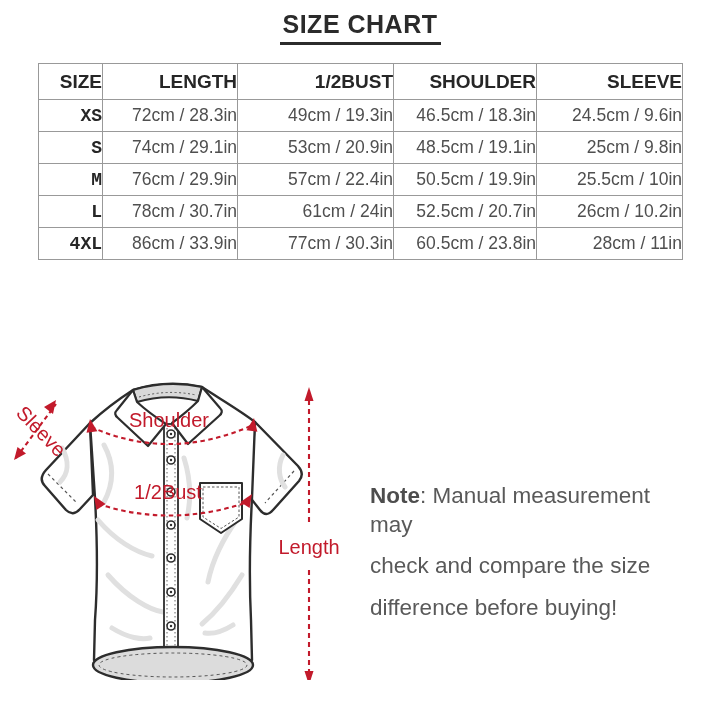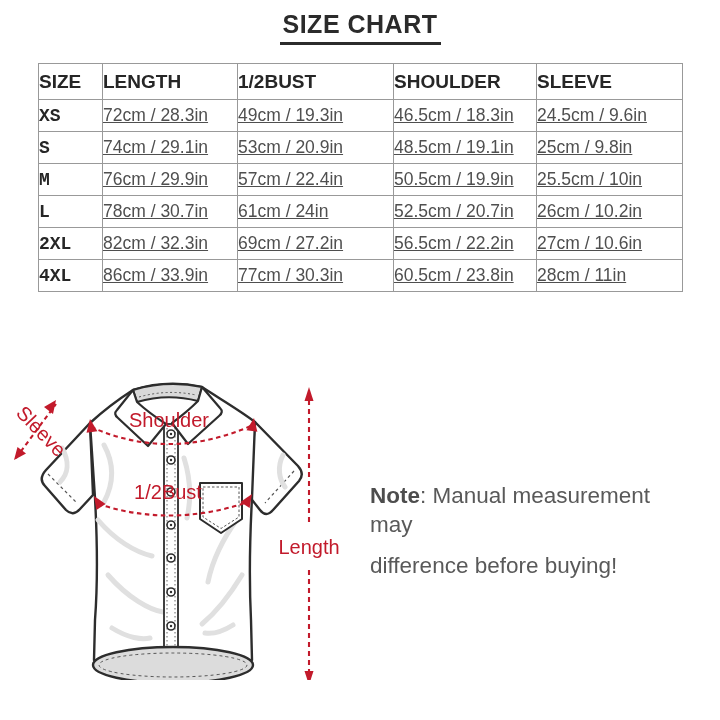--- a/index.html
+++ b/index.html
@@ -7,25 +7,25 @@
         font-family:"Liberation Sans",sans-serif;}
 
   
   .title-wrap{position:absolute;top:10px;left:0;width:720px;text-align:center;}
   .title{display:inline-block;font-size:25px;font-weight:bold;color:#2b2b2b;
          letter-spacing:.5px;border-bottom:3px solid #2b2b2b;padding:0 3px 3px;}
 
   
   table.size-table{position:absolute;left:38px;top:63px;width:644px;
                    border-collapse:collapse;table-layout:fixed;background:#fff;}
-  .size-table th,.size-table td{border:1px solid #999;text-align:left;vertical-align:middle;
+  .size-table th,.size-table td{border:1px solid #999;text-align:right;vertical-align:middle;
                                 padding:0;white-space:nowrap;overflow:hidden;}
   .size-table thead th{height:35px;font-size:19px;font-weight:bold;color:#262626;}
   .size-table tbody th{height:31px;font-size:18px;font-weight:bold;color:#262626;font-family:Liberation Mono, monospace;}
-  .size-table tbody td{height:31px;font-size:17.5px;font-weight:normal;color:#4f4f4f;text-decoration:underline;}
+  .size-table tbody td{height:31px;font-size:17.5px;font-weight:normal;color:#4f4f4f;}
 
   
   .diagram{position:absolute;left:0;top:370px;width:360px;height:350px;}
   .red-label{font-family:"Liberation Sans",sans-serif;font-size:20px;fill:#c21a2b;}
 
   
   .note{position:absolute;left:357px;top:469px;width:325px;font-size:22.5px;
         line-height:28.5px;color:#595959;}
   .note p{margin:13px;}
   .note b{font-weight:bold;color:#4d4d4d;}
@@ -77,27 +77,20 @@
         <td>57cm / 22.4in</td>
         <td>50.5cm / 19.9in</td>
         <td>25.5cm / 10in</td>
       </tr>
       <tr>
         <th>L</th>
         <td>78cm / 30.7in</td>
         <td>61cm / 24in</td>
         <td>52.5cm / 20.7in</td>
         <td>26cm / 10.2in</td>
-      </tr>
-      <tr>
-        <th>2XL</th>
-        <td>82cm / 32.3in</td>
-        <td>69cm / 27.2in</td>
-        <td>56.5cm / 22.2in</td>
-        <td>27cm / 10.6in</td>
       </tr>
       <tr>
         <th>4XL</th>
         <td>86cm / 33.9in</td>
         <td>77cm / 30.3in</td>
         <td>60.5cm / 23.8in</td>
         <td>28cm / 11in</td>
       </tr>
     </tbody>
   </table>
@@ -185,16 +178,17 @@
       <polygon points="252,124 249.6,138 240.4,132"></polygon>
     </g>
     <text class="red-label" transform="translate(15,44) rotate(46)">Sleeve</text>
     <text class="red-label" x="169" y="57" text-anchor="middle">Shoulder</text>
     <text class="red-label" x="168" y="129" text-anchor="middle">1/2Bust</text>
     <text class="red-label" x="309" y="184" text-anchor="middle">Length</text>
   </svg>
 
   <div class="note">
     <p><b>Note</b><span>: Manual measurement may</span></p>
+    <p>check and compare the size</p>
     <p>difference before buying!</p>
   </div>
 
 </div>
 
 </body></html>

